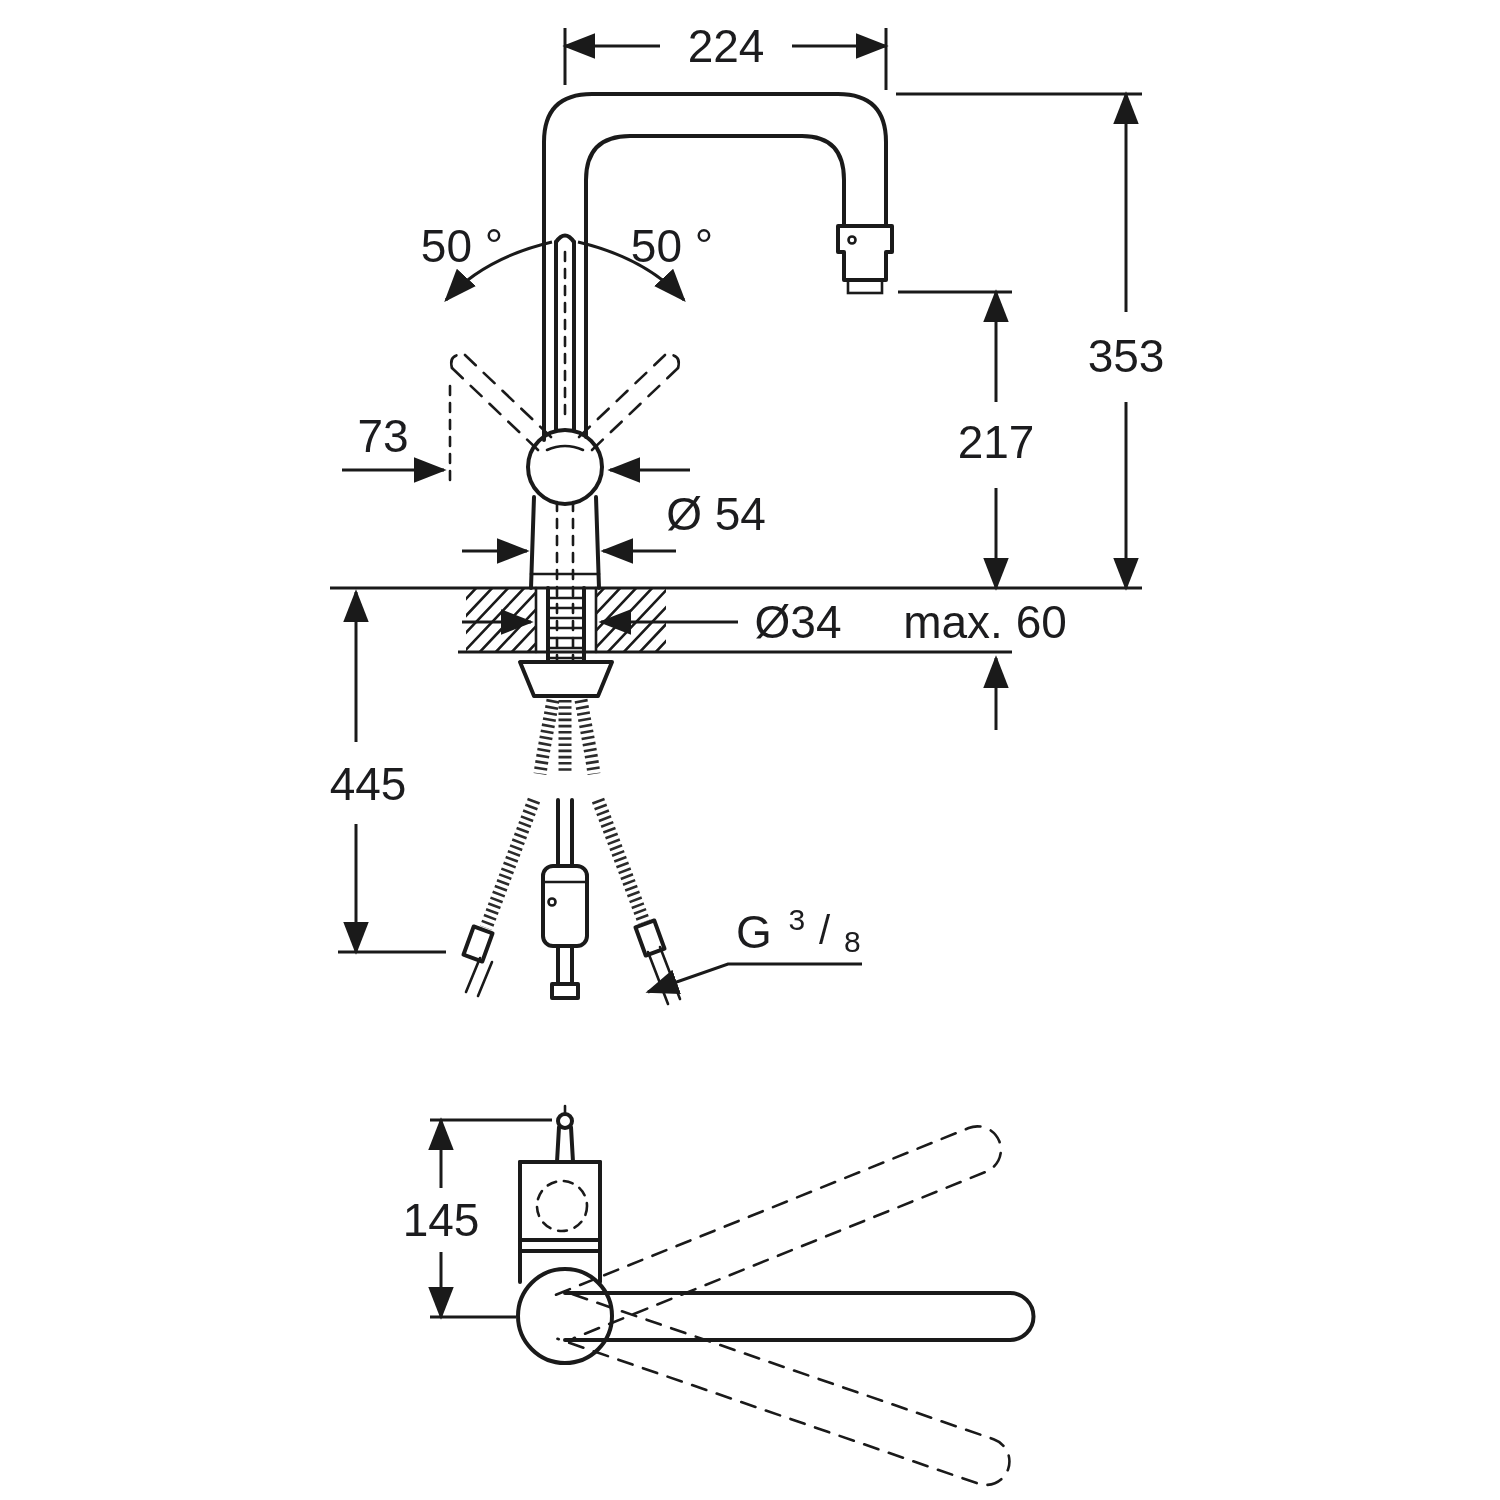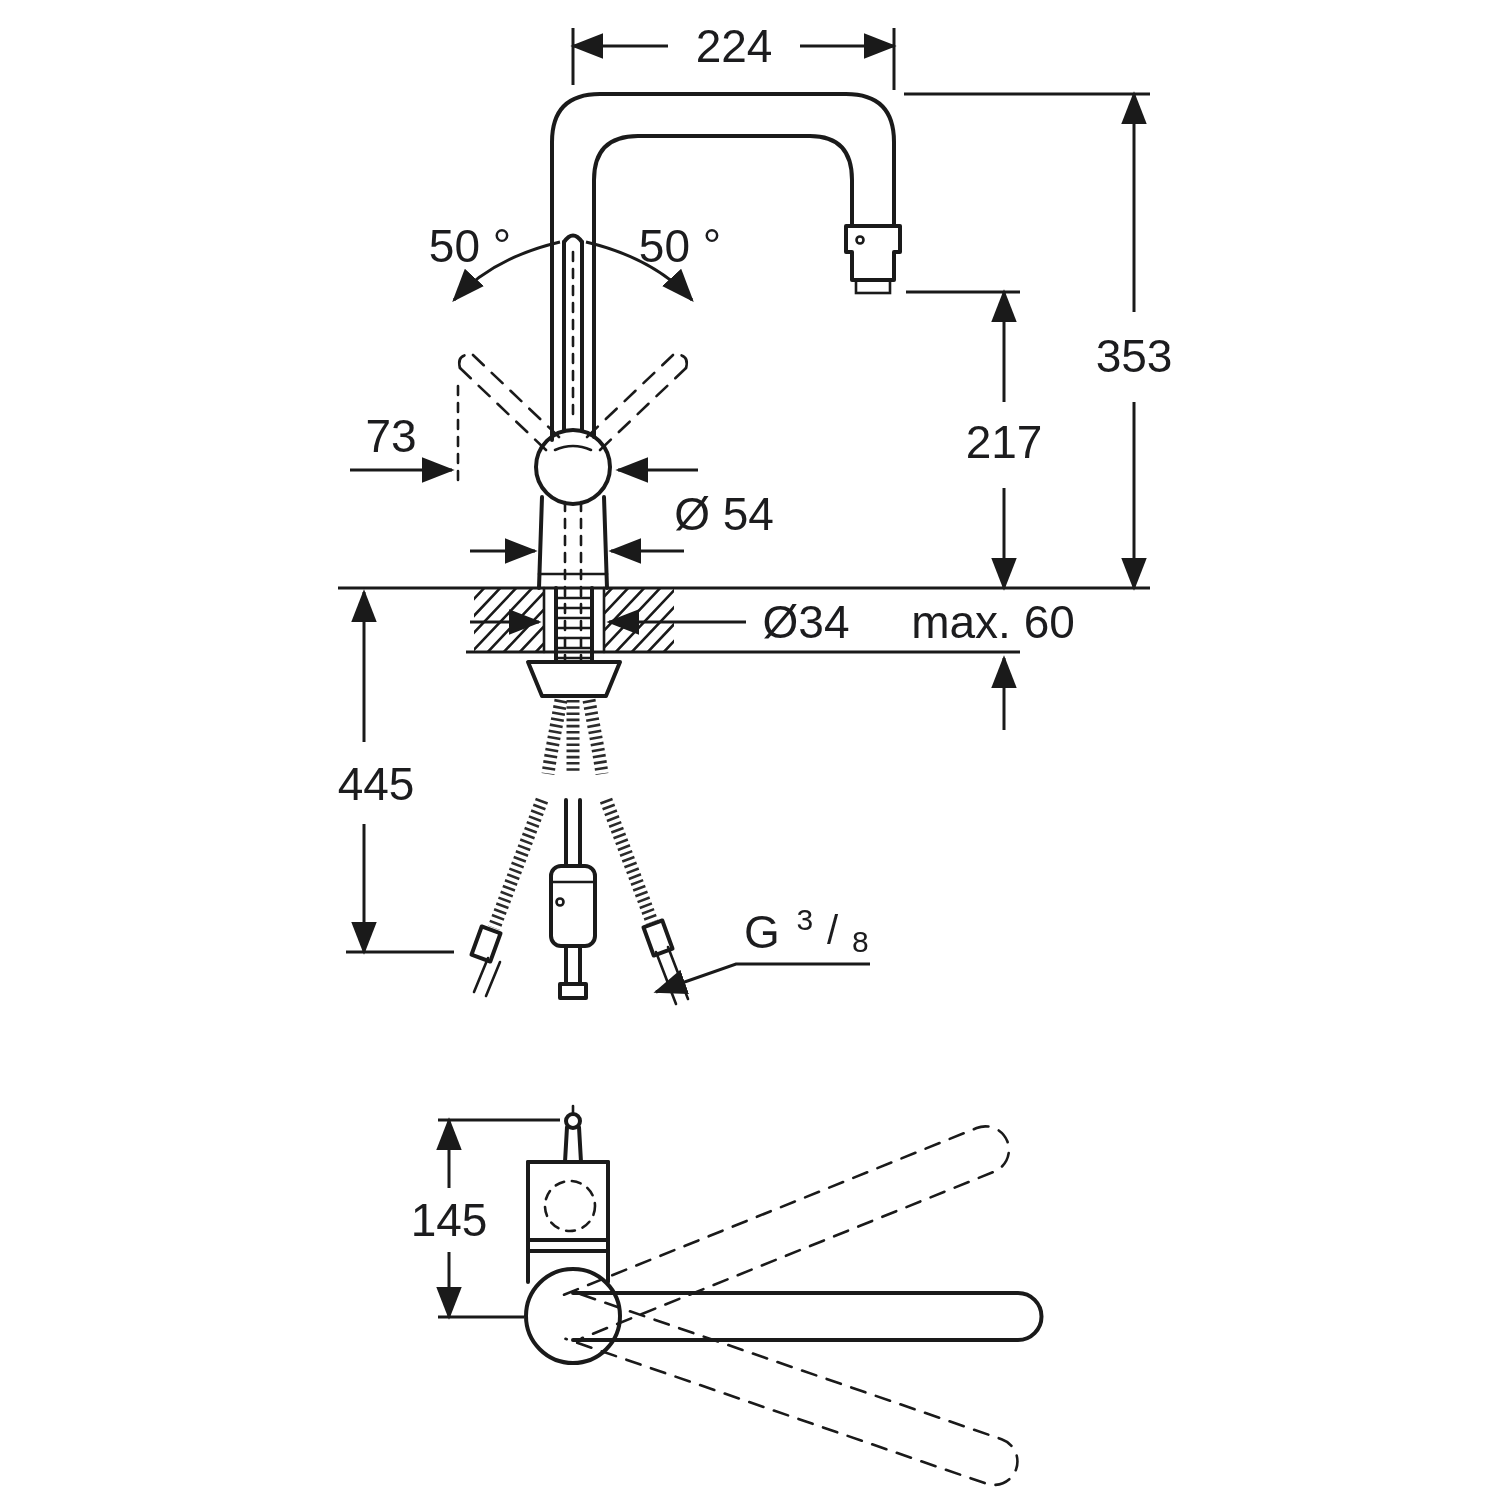--- a/index.html
+++ b/index.html
@@ -1,20 +1,19 @@
 <!DOCTYPE html>
 <html><head>
 <meta charset="utf-8">
 <style>
   html, body { margin: 0; padding: 0; background: #ffffff; }
   .stage {
     width: 1356px; height: 1500px; background: #ffffff;
     position: relative; overflow: hidden;
     font-family: "Liberation Sans", sans-serif;
-    margin-left: 8px;
   }
   svg { display: block; }
   .s-main  { stroke: #1a1a1a; stroke-width: 4; fill: none; stroke-linecap: round; stroke-linejoin: round; }
   .s-thin  { stroke: #1a1a1a; stroke-width: 2.6; fill: none; stroke-linecap: round; }
   .s-dim   { stroke: #1a1a1a; stroke-width: 3; fill: none; stroke-linecap: butt; }
   .dash    { stroke-dasharray: 15 11; }
   .dash-s  { stroke-dasharray: 9 8; }
   .braid   { stroke: #2b2b2b; stroke-width: 13; stroke-dasharray: 2.6 3.6; fill: none; }
   text { fill: #1c1c1e; font-family: "Liberation Sans", sans-serif; font-size: 46px; }
   .t-small { font-size: 30px; }

